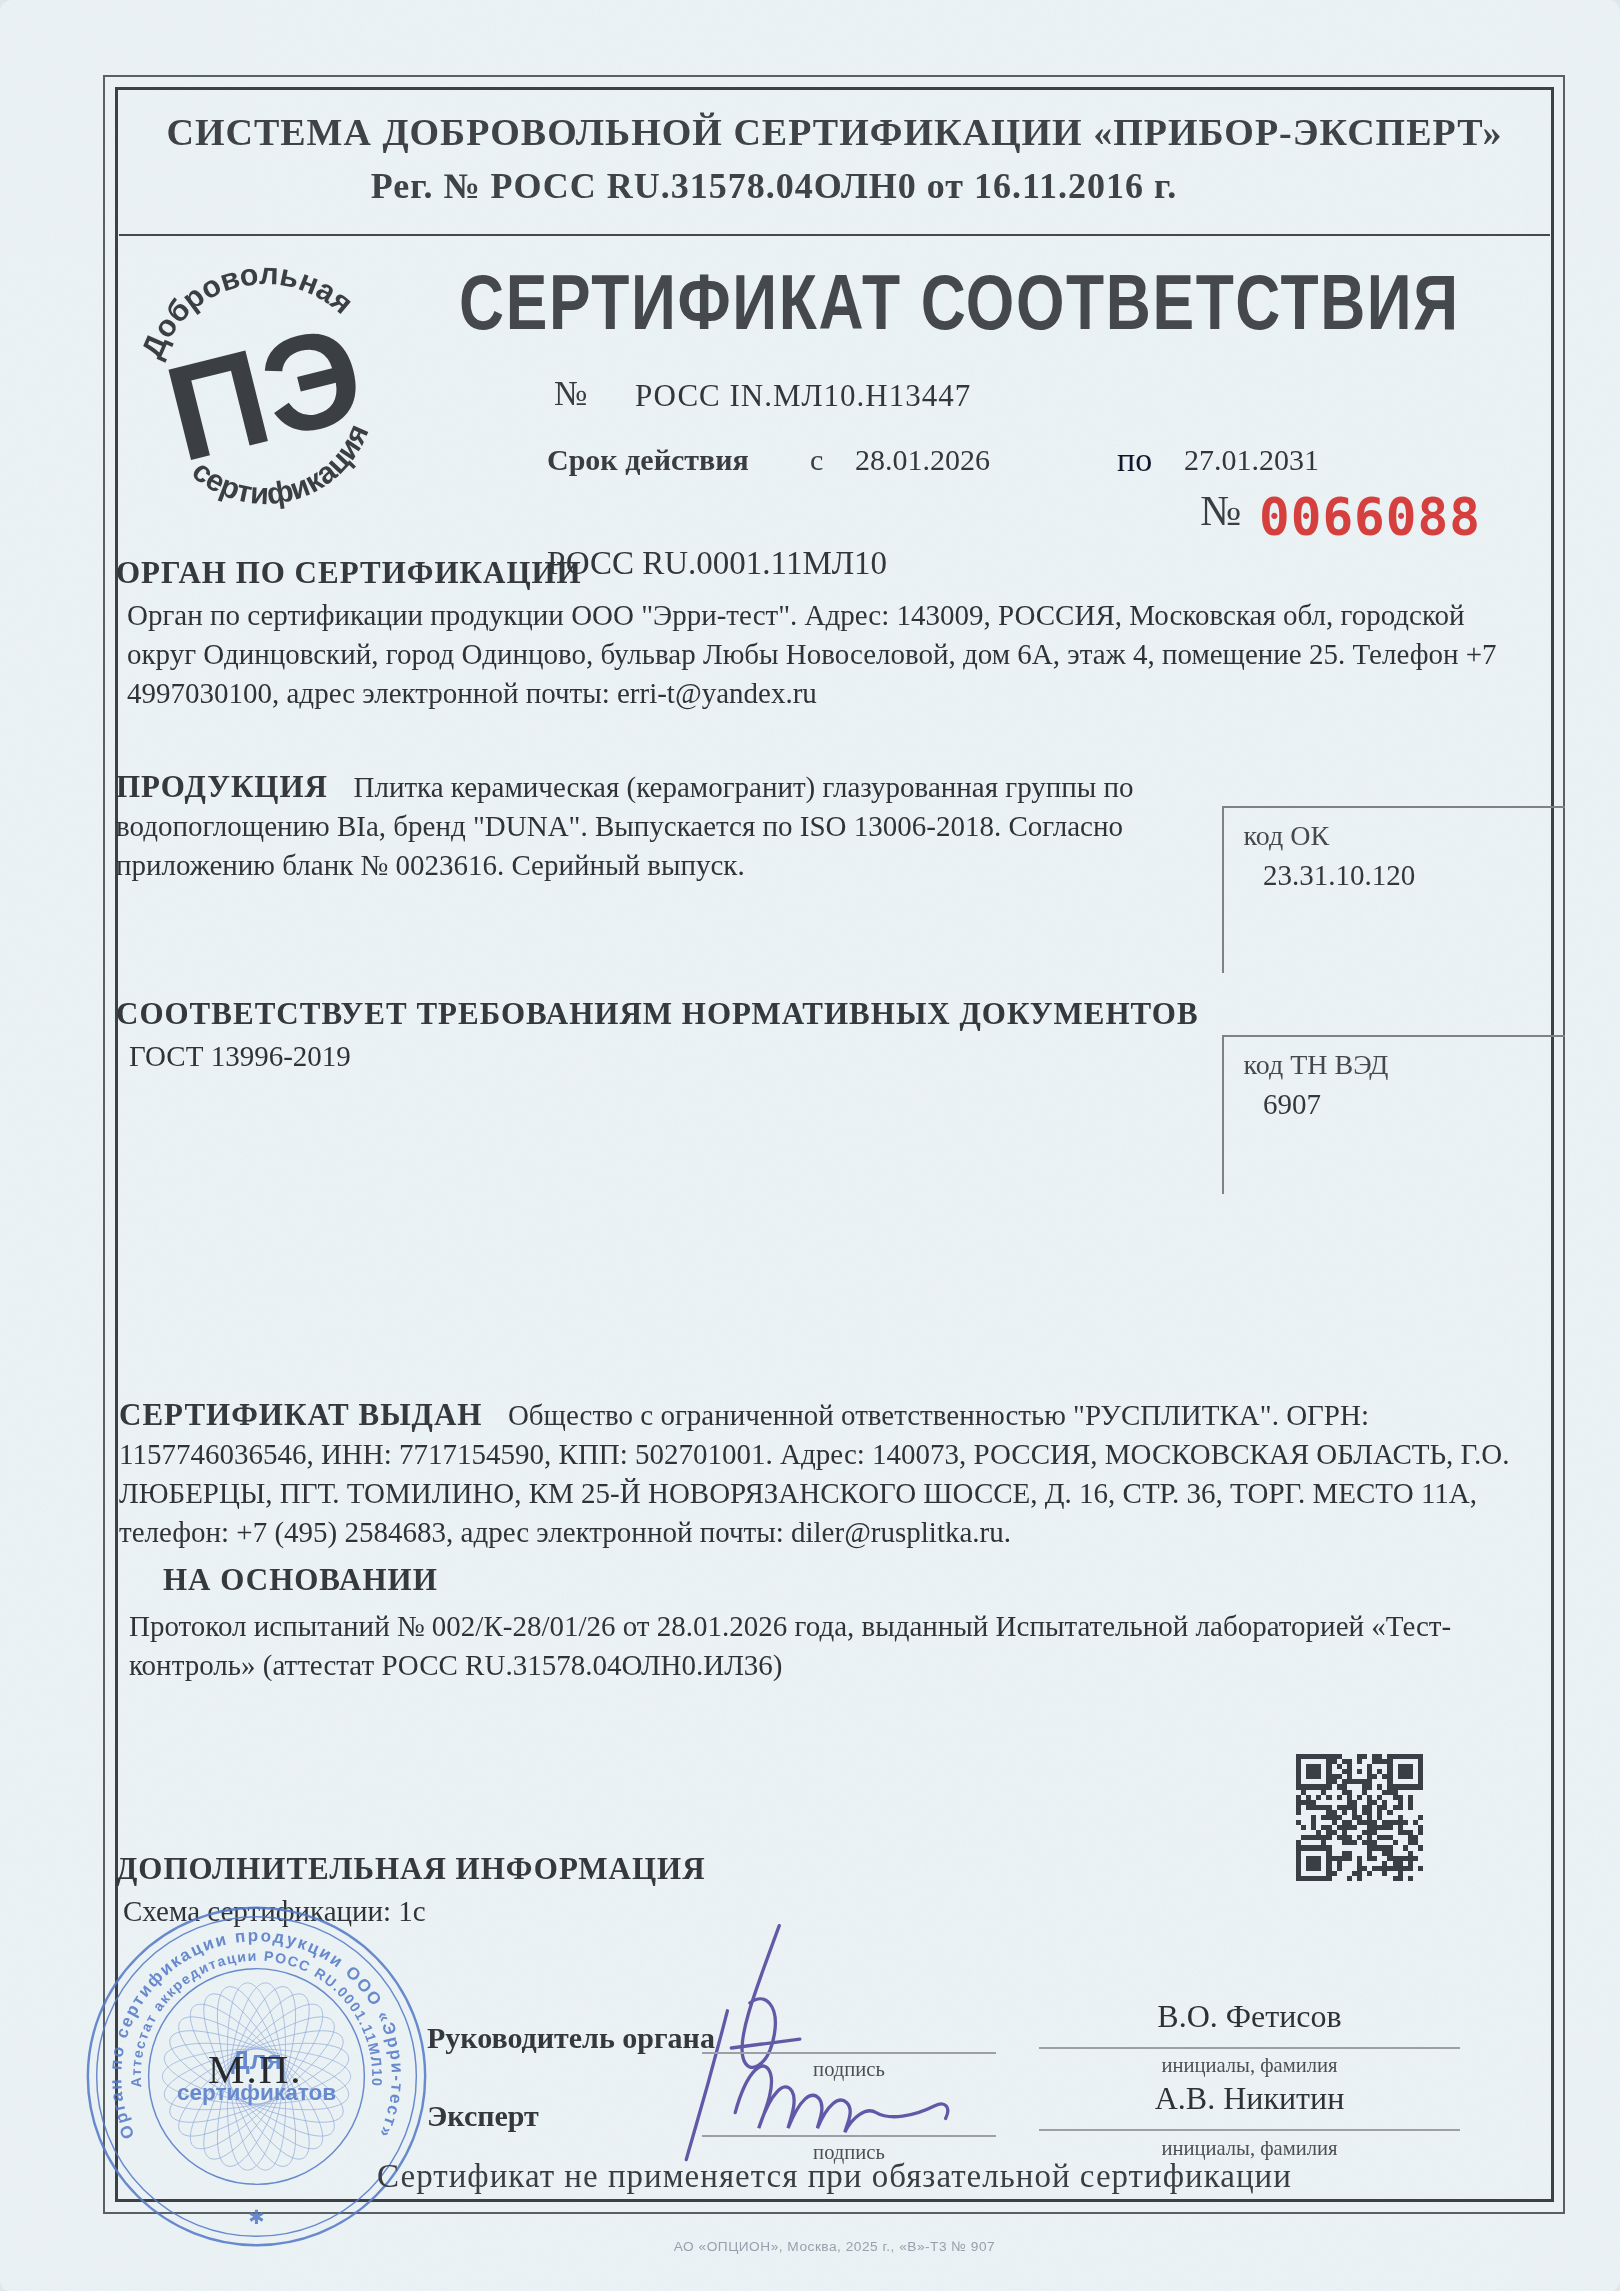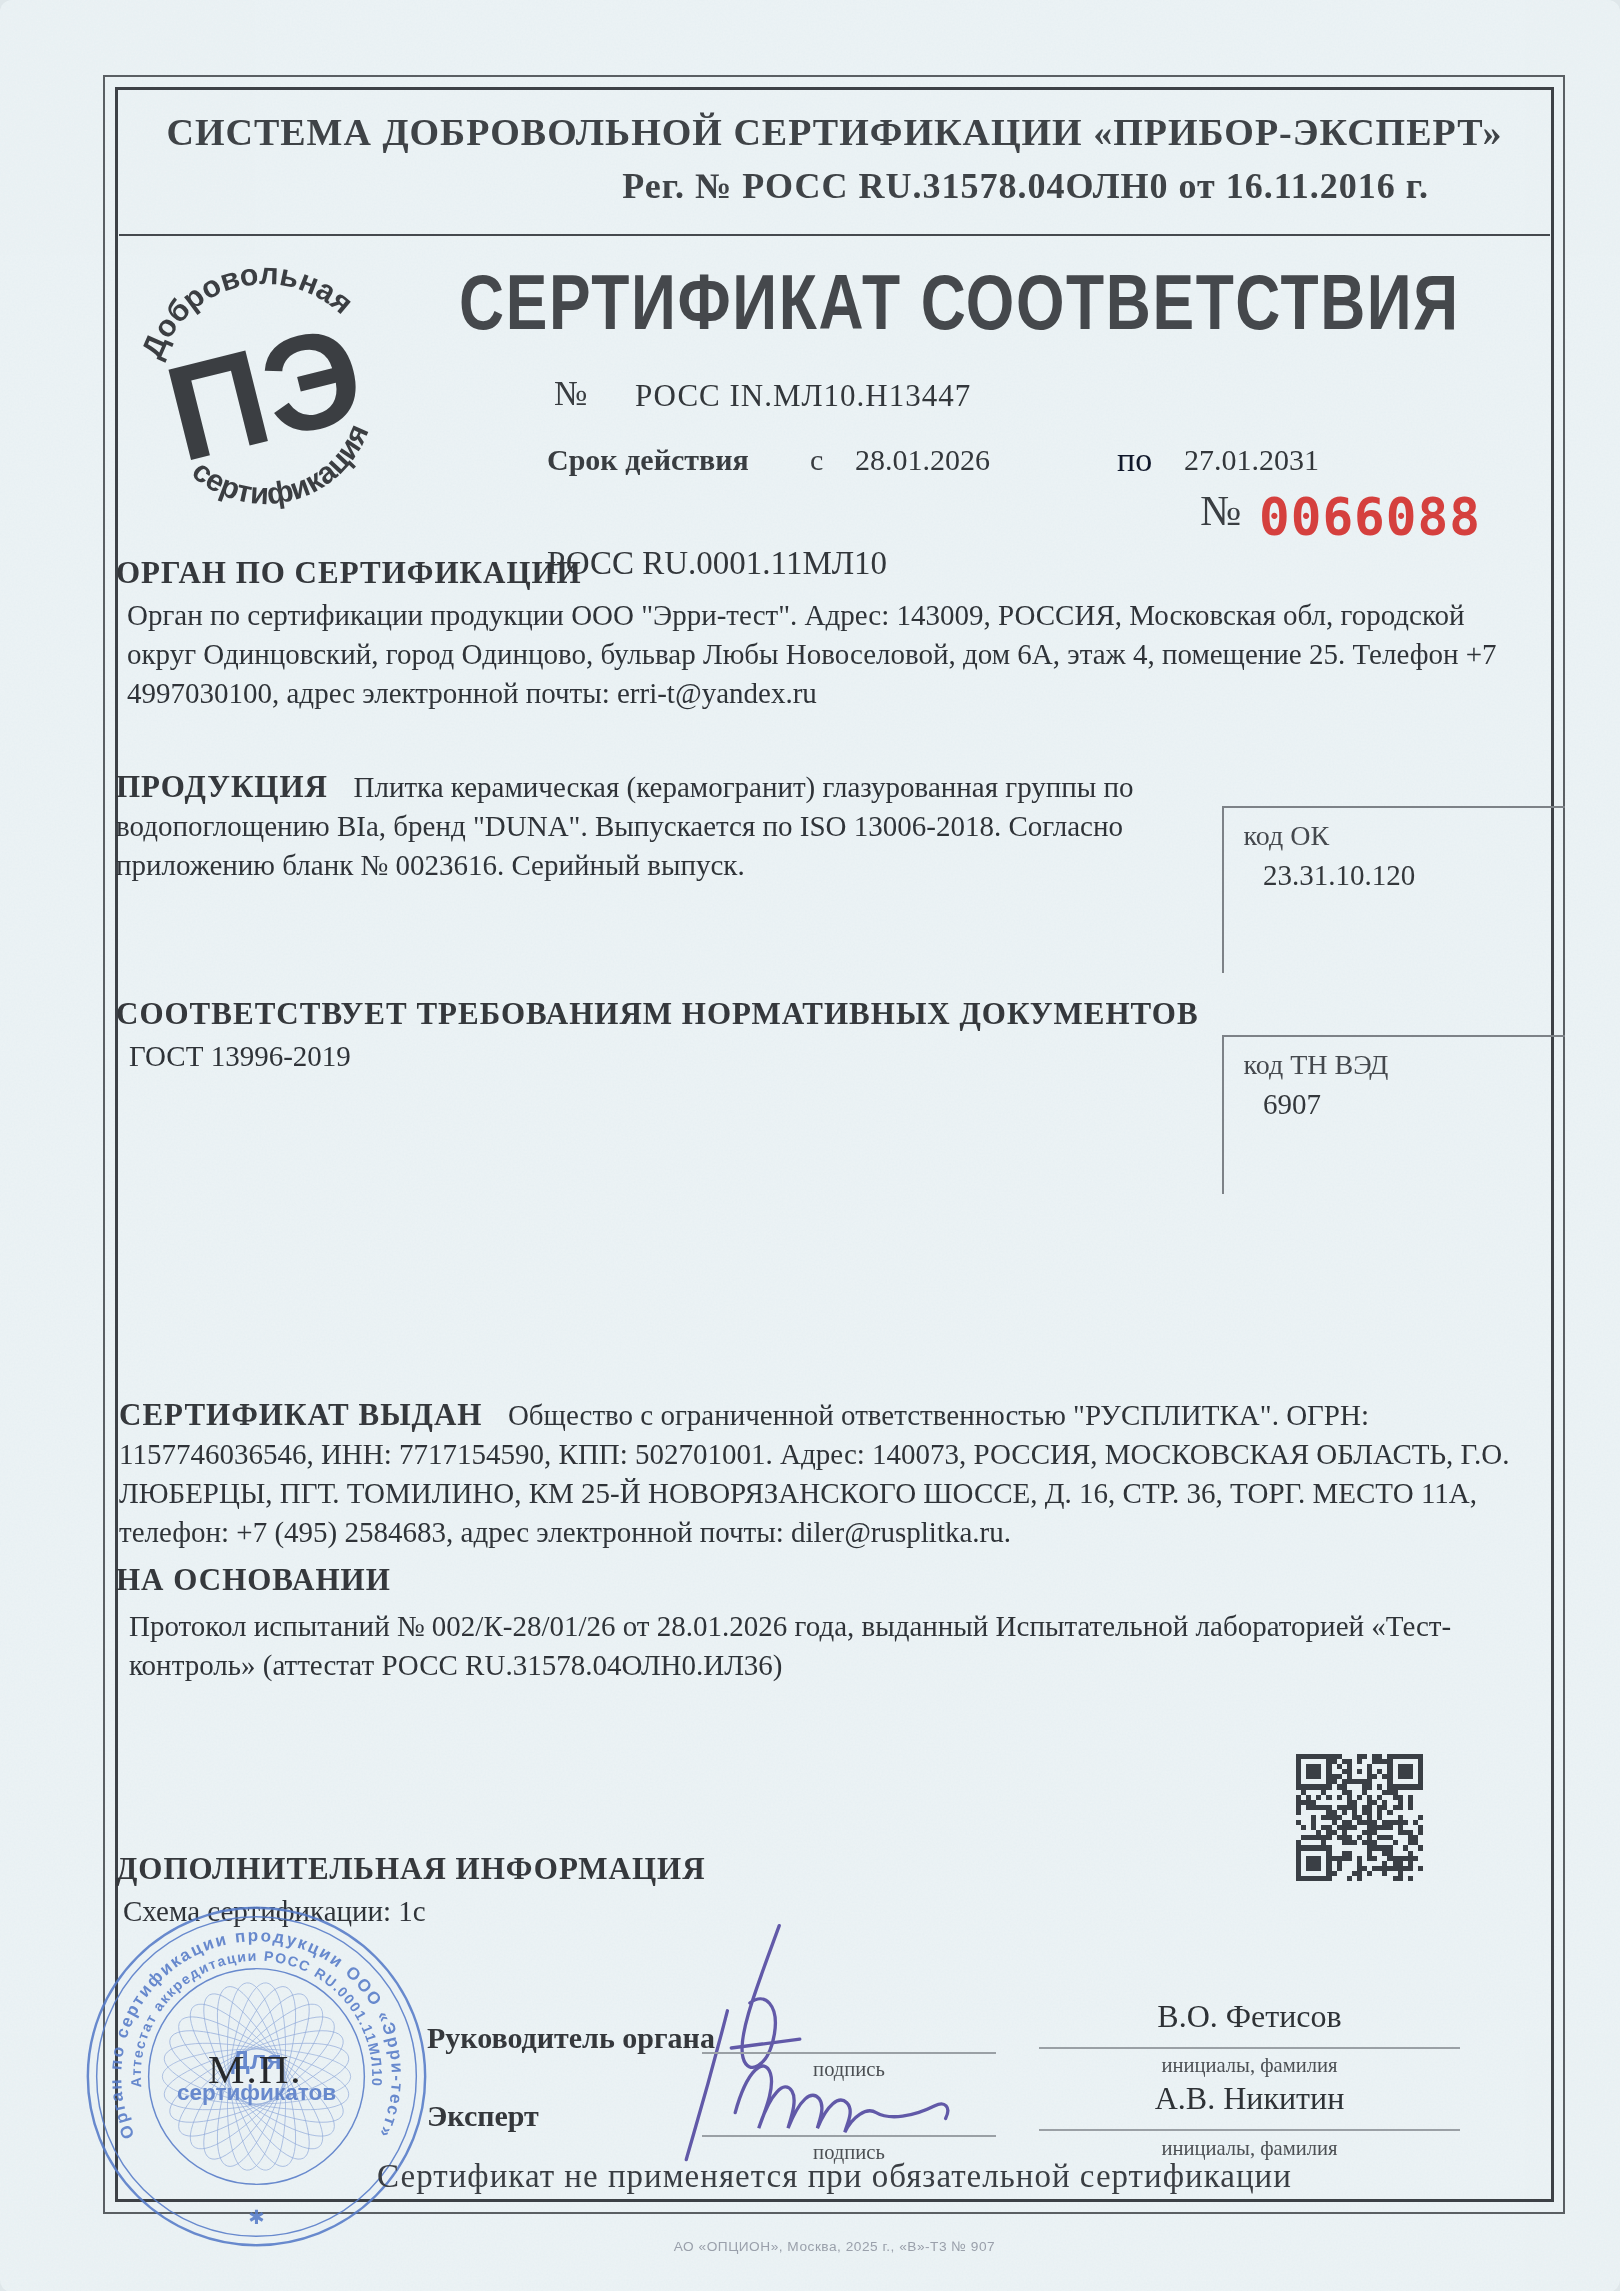--- a/index.html
+++ b/index.html
@@ -13,21 +13,21 @@
   .abs{position:absolute;}
   
   .frame-outer{position:absolute;left:103px;top:75px;width:1462px;height:2139px;
     border:2px solid #5a5f63;box-sizing:border-box;}
   .frame-inner{position:absolute;left:115px;top:87px;width:1439px;height:2115px;
     border:3.9px solid #3d4146;box-sizing:border-box;}
   .hdr-divider{position:absolute;left:119px;top:234px;width:1431px;height:2px;background:#45494e;}
   
   .hdr1{position:absolute;left:119px;top:110px;width:1431px;text-align:center;
     font-size:38px;font-weight:bold;letter-spacing:1px;color:#3f4347;}
-  .hdr2{position:absolute;left:119px;top:165px;width:1310px;text-align:right;
+  .hdr2{position:absolute;left:119px;top:165px;width:1310px;text-align:center;
     font-size:36px;font-weight:bold;letter-spacing:1px;color:#3f4347;}
   
   .doc-title{position:absolute;left:459px;top:257px;width:1313px;
     font-family:"Liberation Sans", sans-serif;font-weight:bold;font-size:78px;
     letter-spacing:2px;color:#45484c;transform:scaleX(0.80);transform-origin:left top;white-space:nowrap;}
   .cert-no-label{position:absolute;left:554px;top:374px;font-size:35px;color:#393d41;}
   .cert-no-value{position:absolute;left:635px;top:378px;font-size:31px;color:#33373b;letter-spacing:1px;}
   .validity-label{position:absolute;left:547px;top:443px;font-size:30px;font-weight:bold;color:#393d41;}
   .validity-from-label{position:absolute;left:810px;top:443px;font-size:30px;color:#393d41;}
   .validity-from{position:absolute;left:855px;top:443px;font-size:30px;color:#33373b;}
@@ -47,21 +47,21 @@
   .code-box{position:absolute;border-top:2px solid #7d8287;border-left:2px solid #7d8287;
     box-sizing:border-box;}
   .box-ok{left:1222px;top:806px;width:343px;height:167px;}
   .box-label{position:absolute;left:19.6px;top:11.8px;font-size:28px;color:#45494e;}
   .box-value{position:absolute;left:39px;top:51px;font-size:29px;color:#33373b;}
   .compl-label{position:absolute;left:116px;top:996px;}
   .compl-body{position:absolute;left:129px;top:1037px;}
   .box-tnved{left:1222px;top:1035px;width:343px;height:159px;}
   .manu-block{position:absolute;left:119px;top:1255px;width:1409px;}
   .issued-block{position:absolute;left:119px;top:1396px;width:1409px;}
-  .basis-label{position:absolute;left:116px;top:1562px;}
+  .basis-label{position:absolute;left:116px;top:1562px;padding-left:47px;}
   .basis-body{position:absolute;left:129px;top:1607px;width:1362px;}
   .add-label{position:absolute;left:116px;top:1851px;}
   .add-body{position:absolute;left:123px;top:1892px;}
   
   .qr{position:absolute;left:1296px;top:1754px;width:127px;height:127px;}
   
   .stamp{position:absolute;left:80px;top:1900px;width:353px;height:353px;opacity:0.88;}
   .mp{position:absolute;left:208px;top:2045px;font-size:41px;color:#27292c;letter-spacing:2px;}
   
   .role-head{position:absolute;left:427px;top:2021px;font-size:30px;font-weight:bold;color:#35383c;}

